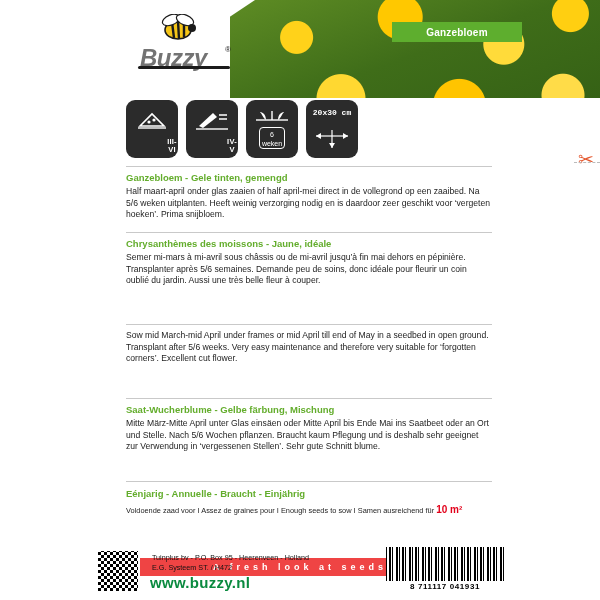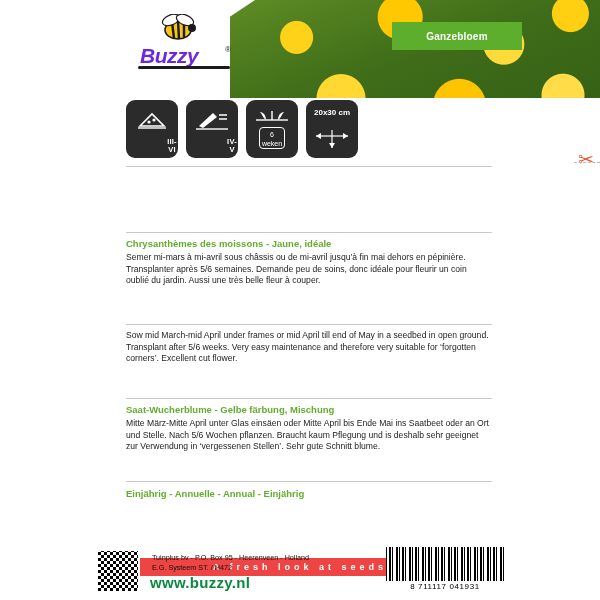--- a/index.html
+++ b/index.html
@@ -56,44 +56,44 @@
     position: absolute;
     left: 0; top: 98px;
     width: 600px; height: 72px;
     background: #ffffff;
   }
 
   
   .name-bar {
     position: absolute;
     left: 392px; top: 22px;
-    width: 130px; height: 28px;
+    width: 130px; height: 20px;
     background: #5eae2e;
     color: #ffffff;
     font-size: 10px;
     font-weight: bold;
     display: flex;
     align-items: center;
     justify-content: center;
     letter-spacing: .2px;
   }
 
   
   .logo {
     position: absolute;
     left: 118px; top: 18px;
     width: 125px; height: 56px;
   }
   .logo-word {
     position: absolute;
     left: 22px; top: 26px;
-    font-size: 21px;
+    font-size: 24px;
     font-weight: bold;
     font-style: italic;
-    color: #6d28d9;
+    color: #737373;
     letter-spacing: -0.5px;
   }
   .logo-reg {
     position: absolute;
     left: 107px; top: 27px;
     font-size: 8px;
     color: #1b1b1b;
   }
   .logo-underline {
     position: absolute;
@@ -133,21 +133,21 @@
     left: 50%; top: 27px;
     transform: translateX(-50%);
     width: 26px; height: 22px;
     border: 1px solid #ffffff;
     border-radius: 4px;
     font-size: 7px;
     text-align: center;
     line-height: 9px;
     padding-top: 2px;
   }
-  .size-top { position:absolute; left:0; right:0; top:8px; text-align:center; font-size:8px; font-weight:bold; line-height:9px;}
+  .size-top { position:absolute; left:0; right:0; top:8px; text-align:center; font-size:8px; font-weight:bold; line-height:9px;font-family:Liberation Mono, monospace;}
 
   
   .scissors {
     position: absolute;
     right: 6px; top: 148px;
     font-size: 19px;
     color: #e4572e;
     transform: rotate(0deg);
   }
   .cut-line {
@@ -244,21 +244,21 @@
       repeating-linear-gradient(90deg,
         #000 0 1px, #fff 1px 3px, #000 3px 5px, #fff 5px 6px,
         #000 6px 7px, #fff 7px 10px, #000 10px 12px, #fff 12px 13px);
   }
   .barcode-num {
     position: absolute;
     right: 0; top: 37px;
     width: 118px;
     text-align: center;
     font-size: 8px;
-    font-weight: normal;
+    font-weight: bold;
     letter-spacing: .6px;
     color: #000;
   }
   .url {
     position: absolute;
     left: 150px; top: 574px;
     width: 200px;
     font-size: 15px;
     font-weight: bold;
     color: #0a8a3f;
@@ -336,20 +336,22 @@
     </div>
 
   </div>
 
   <div class="scissors">✂</div>
   <div class="cut-line"></div>
 
   <div class="divider" style="top:166px;"></div>
 
   <div class="block" style="top:172px;">
+    <div class="head">Ganzebloem - Gele tinten, gemengd</div>
+    <div class="body">Half maart-april onder glas zaaien of half april-mei direct in de vollegrond op een zaaibed. Na 5/6 weken uitplanten. Heeft weinig verzorging nodig en is daardoor zeer geschikt voor ‘vergeten hoeken’. Prima snijbloem.</div>
   </div>
 
   <div class="divider" style="top:232px;"></div>
 
   <div class="block" style="top:238px;">
     <div class="head">Chrysanthèmes des moissons - Jaune, idéale</div>
     <div class="body">Semer mi-mars à mi-avril sous châssis ou de mi-avril jusqu’à fin mai dehors en pépinière. Transplanter après 5/6 semaines. Demande peu de soins, donc idéale pour fleurir un coin oublié du jardin. Aussi une très belle fleur à couper.</div>
   </div>
 
   <div class="divider" style="top:324px;"></div>
@@ -360,21 +362,25 @@
 
   <div class="divider" style="top:398px;"></div>
 
   <div class="block" style="top:404px;">
     <div class="head">Saat-Wucherblume - Gelbe färbung, Mischung</div>
     <div class="body">Mitte März-Mitte April unter Glas einsäen oder Mitte April bis Ende Mai ins Saatbeet oder an Ort und Stelle. Nach 5/6 Wochen pflanzen. Braucht kaum Pflegung und is deshalb sehr geeignet zur Verwendung in ‘vergessenen Stellen’. Sehr gute Schnitt blume.</div>
   </div>
 
   <div class="divider" style="top:481px;"></div>
 
-  <div class="duration">Einjährig - Annuelle - Annual - Einjährig</div>
+  <div class="duration">Eénjarig - Annuelle - Braucht - Einjährig</div>
+  <div class="quantity">
+    <span>Voldoende zaad voor I Assez de graines pour I Enough seeds to sow I Samen ausreichend für</span>
+    <span class="big">10 m²</span>
+  </div>
 
   <div class="slogan-bar">A fresh look at seeds</div>
 
   <div class="footer">
     <div class="qr"></div>
     <div class="addr">
       <div>Tuinplus bv - P.O. Box 95 - Heerenveen - Holland</div>
       <div>E.G. Systeem ST. / H472</div>
     </div>
     <div class="barcode"></div>

